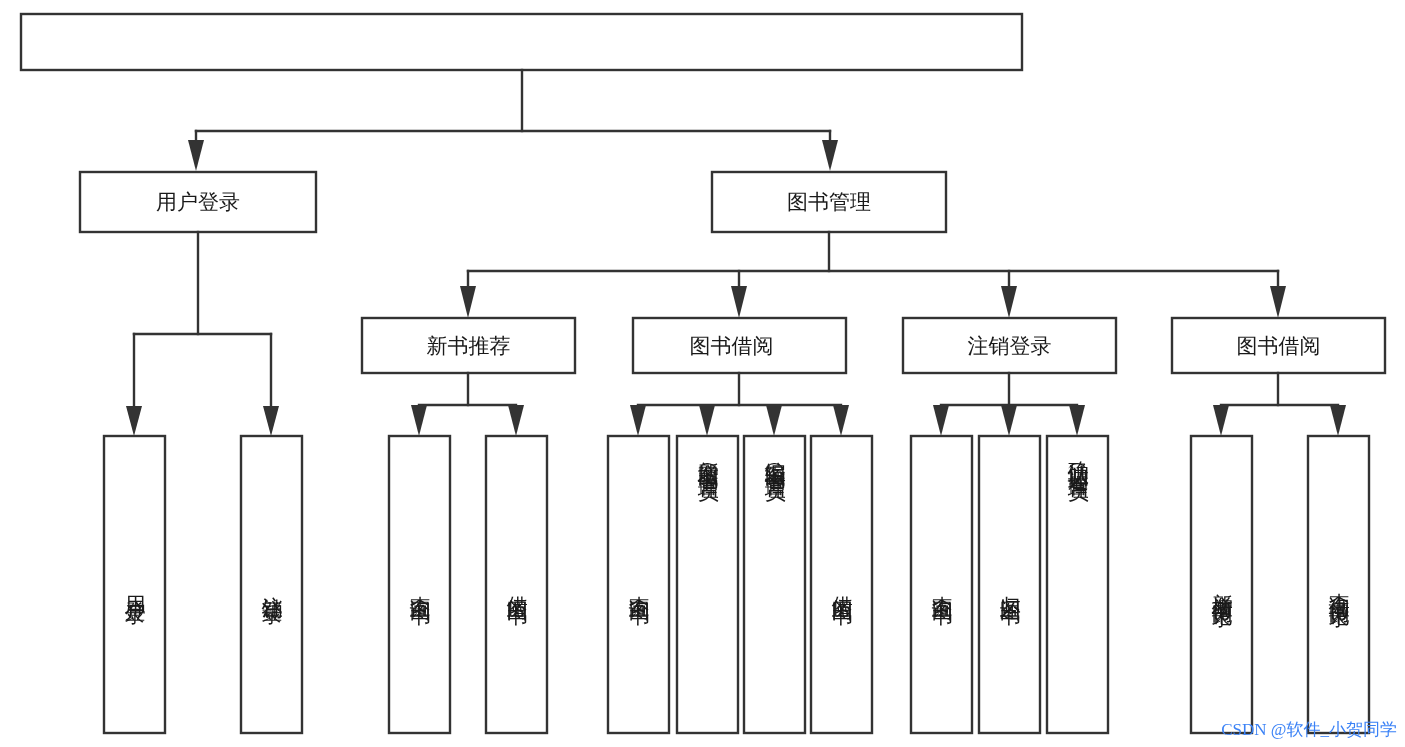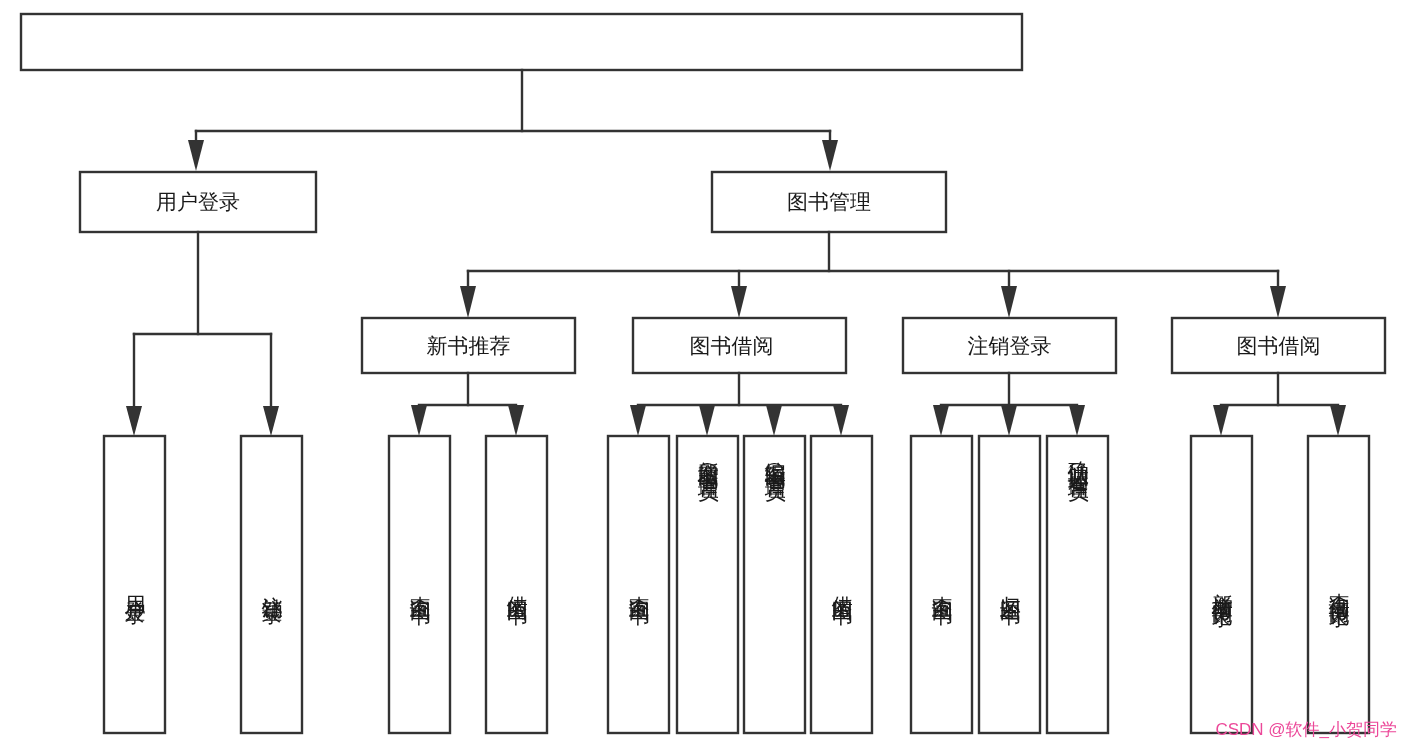--- a/index.html
+++ b/index.html
@@ -67,23 +67,23 @@
   .hlabel-text {
     font-family: "DejaVu Sans", "Liberation Sans", sans-serif;
     font-size: 21px;
     color: #1a1a1a;
     white-space: nowrap;
   }
   #watermark {
     position: absolute;
     right: 8px;
     bottom: 6px;
-    font-family: Liberation Sans, sans-serif;
+    font-family: Liberation Serif, serif;
     font-size: 17px;
-    color: #ec4899;
+    color: #3b82f6;
     white-space: nowrap;
     pointer-events: none;
   }
 </style>
 </head>
 <body>
 
 <div id="diagram-root">
 
   <svg id="flow-svg" viewBox="0 0 1405 747">

